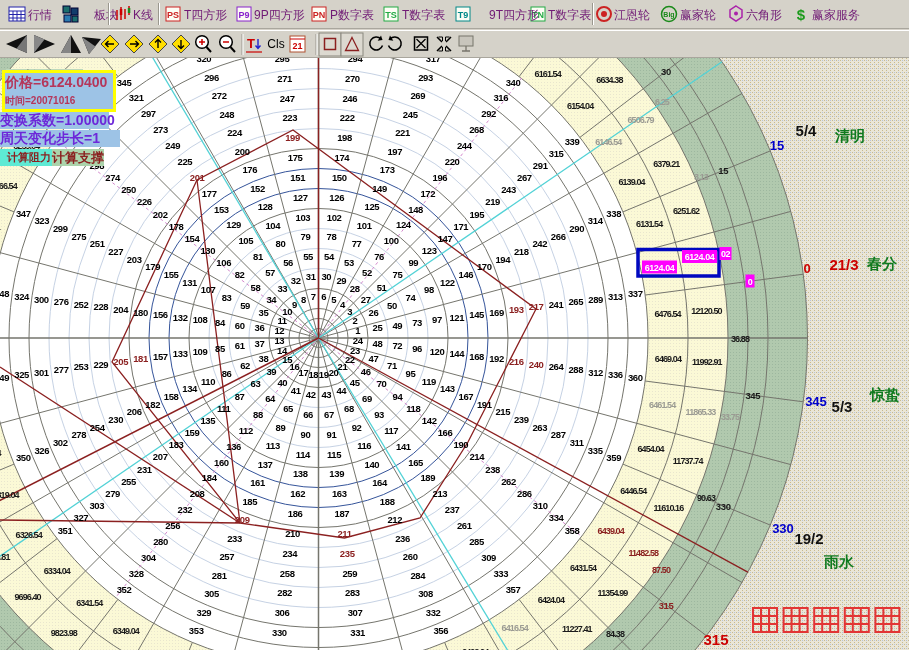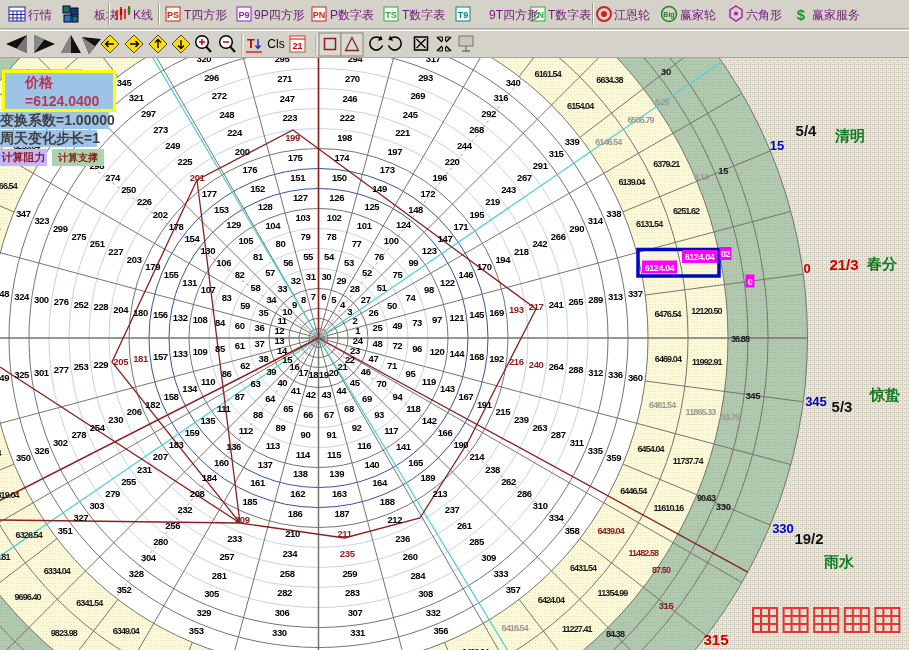--- a/index.html
+++ b/index.html
@@ -10,21 +10,21 @@
        border-top:1px solid #ffffff; border-bottom:1px solid #a9a69d; }
 .ti { position:absolute; font-size:12px; color:#701a75; top:7px; white-space:nowrap; }
 .sep { position:absolute; top:3px; width:2px; height:22px; border-left:1px solid #9a978e; border-right:1px solid #fff; }
 #chart { position:absolute; left:0; top:58px; }
 #chart text { font-family:"Liberation Sans",sans-serif; font-size:9.5px; font-weight:bold; text-anchor:middle; letter-spacing:-0.4px; }
 #chart .bl { font-size:9px; letter-spacing:-0.9px; }
 #chart .o14 { font-size:13px; letter-spacing:0; }
 #chart .o15 { font-size:15px; letter-spacing:0; }
 #chart .mk { font-size:9px; fill:#fff; letter-spacing:-0.4px; }
 #panel { position:absolute; left:0; top:57px; font-weight:bold; }
-.prow { position:absolute; background:#9dc3e6; color:#404040; font-size:14px; white-space:nowrap; }
+.prow { position:absolute; background:#9dc3e6; color:#6d28d9; font-size:14px; white-space:nowrap; }
 </style></head>
 <body>
 <div id="page">
   <div id="tb1">
     <svg width="909" height="29" style="position:absolute;left:0;top:0">
 
       <rect x="9" y="7" width="16" height="14" fill="#fff" stroke="#2222aa"></rect>
       <path d="M9 11 h16 M13 11 v10 M17 11 v10 M21 11 v10 M9 14.5 h16 M9 18 h16" stroke="#2222aa" stroke-width="1" fill="none"></path>
 
       <rect x="63" y="6" width="7" height="7" fill="#1b6d6d" stroke="#003"></rect>
@@ -711,21 +711,21 @@
 <text class="mk" x="699.5" y="260">6124.04</text>
 <rect x="719.5" y="247" width="12" height="13" fill="#ff00ff"></rect>
 <text class="mk" x="725.5" y="257">02</text>
 <rect x="745.5" y="274.5" width="9" height="13" fill="#ff00ff"></rect>
 <text class="mk" x="750" y="284.5">0</text>
     </svg>
   </div>
   <div id="panel">
     <div style="position:absolute;left:6px;top:12px;width:77px;height:13px;background:#bcd8bc;color:#000;font-size:11px;text-align:center;line-height:13px;">上证指数</div>
     <div style="position:absolute;left:2px;top:13px;width:114px;height:42px;border:3px solid #ffff00;background:#9dc3e6;">
-      <div style="color:#b5365a;font-size:14px;line-height:19px;padding-left:20px;">价格=6124.0400</div>
+      <div style="color:#b5365a;font-size:14px;line-height:19px;">价格=6124.0400</div>
       <div style="color:#b5365a;font-size:10px;line-height:17px;">时间=20071016</div>
     </div>
     <div class="prow" style="left:0;top:55px;width:109px;height:17px;line-height:17px;">变换系数=1.00000</div>
-    <div class="prow" style="left:0;top:73px;width:97px;height:17px;line-height:17px;">周天变化步长=1</div>
-    <div style="position:absolute;left:0;top:92px;width:47px;height:17px;background:#c4b5fd;color:#8b2020;font-size:11px;text-align:center;line-height:17px;">计算阻力</div>
-    <div style="position:absolute;left:52px;top:92px;width:52px;height:17px;background:#abd3ab;color:#8b2020;font-size:10px;text-align:center;line-height:17px;">计算支撑</div>
+    <div class="prow" style="left:0;top:73px;width:120px;height:17px;line-height:17px;">周天变化步长=1</div>
+    <div style="position:absolute;left:0;top:92px;width:58px;height:17px;background:#5eead4;color:#8b2020;font-size:11px;text-align:center;line-height:17px;">计算阻力</div>
+    <div style="position:absolute;left:52px;top:92px;width:52px;height:17px;background:#abd3ab;color:#8b2020;font-size:13px;text-align:center;line-height:17px;">计算支撑</div>
   </div>
 </div>
 
 </body></html>

